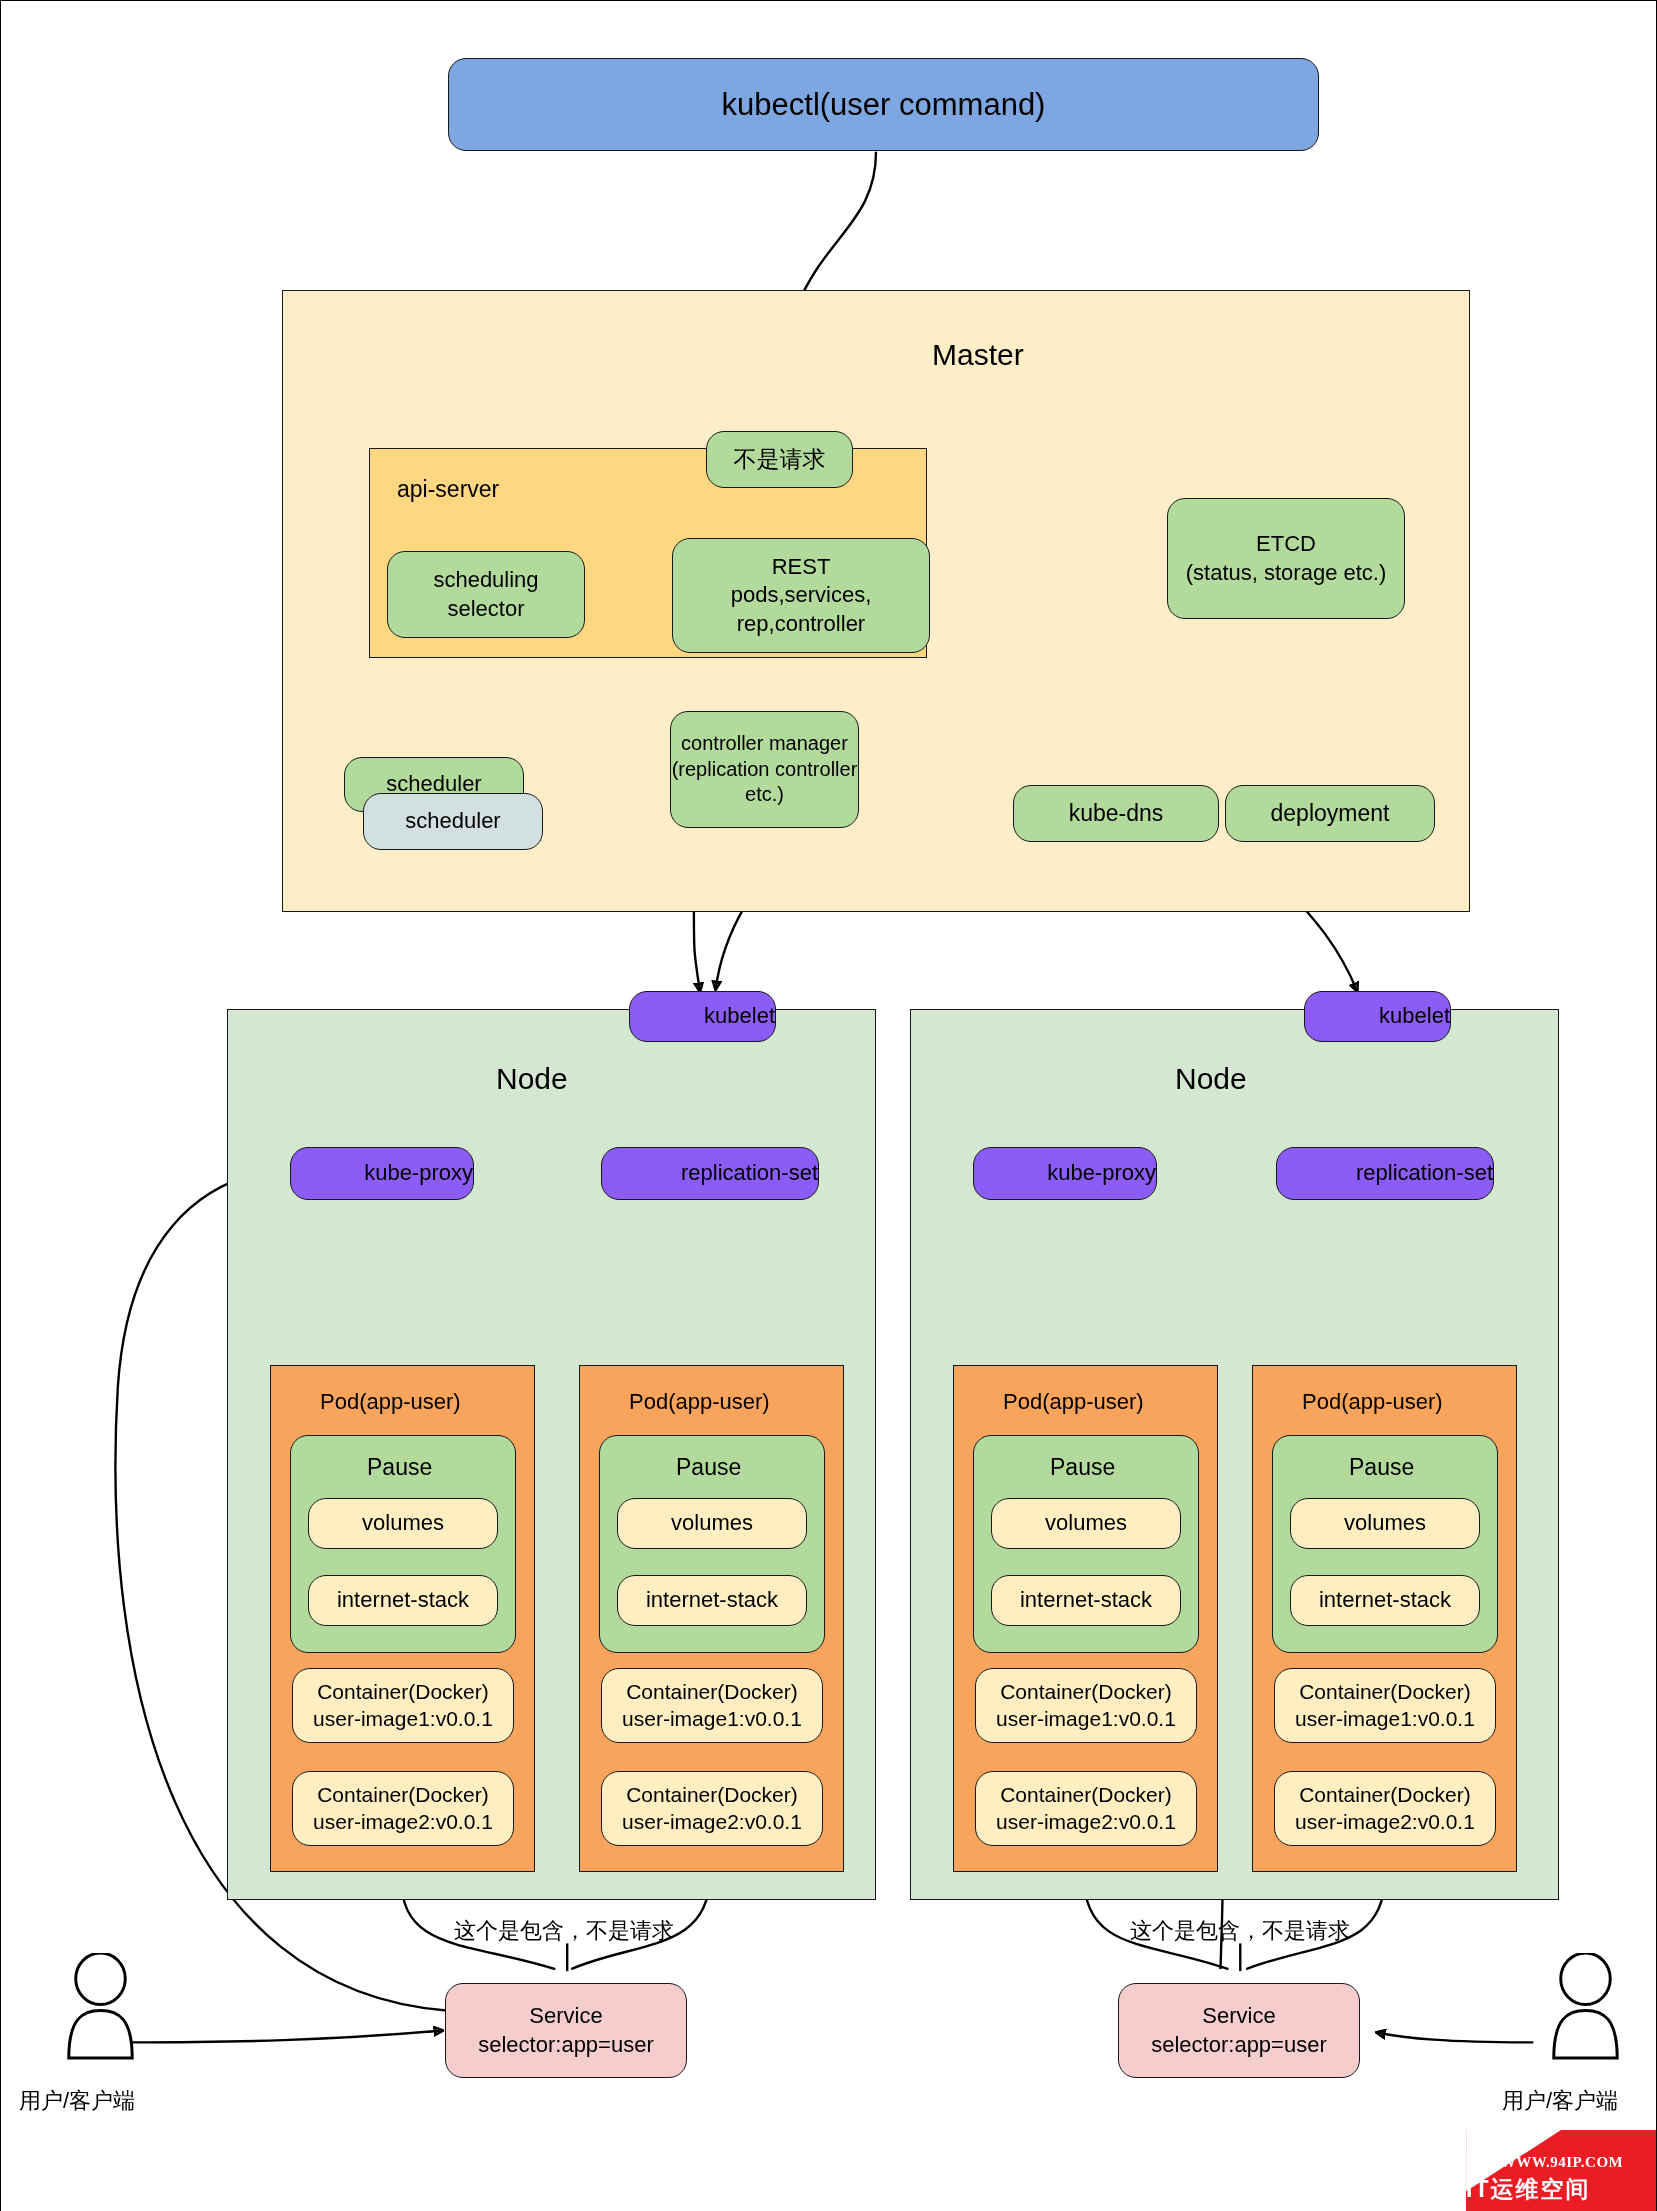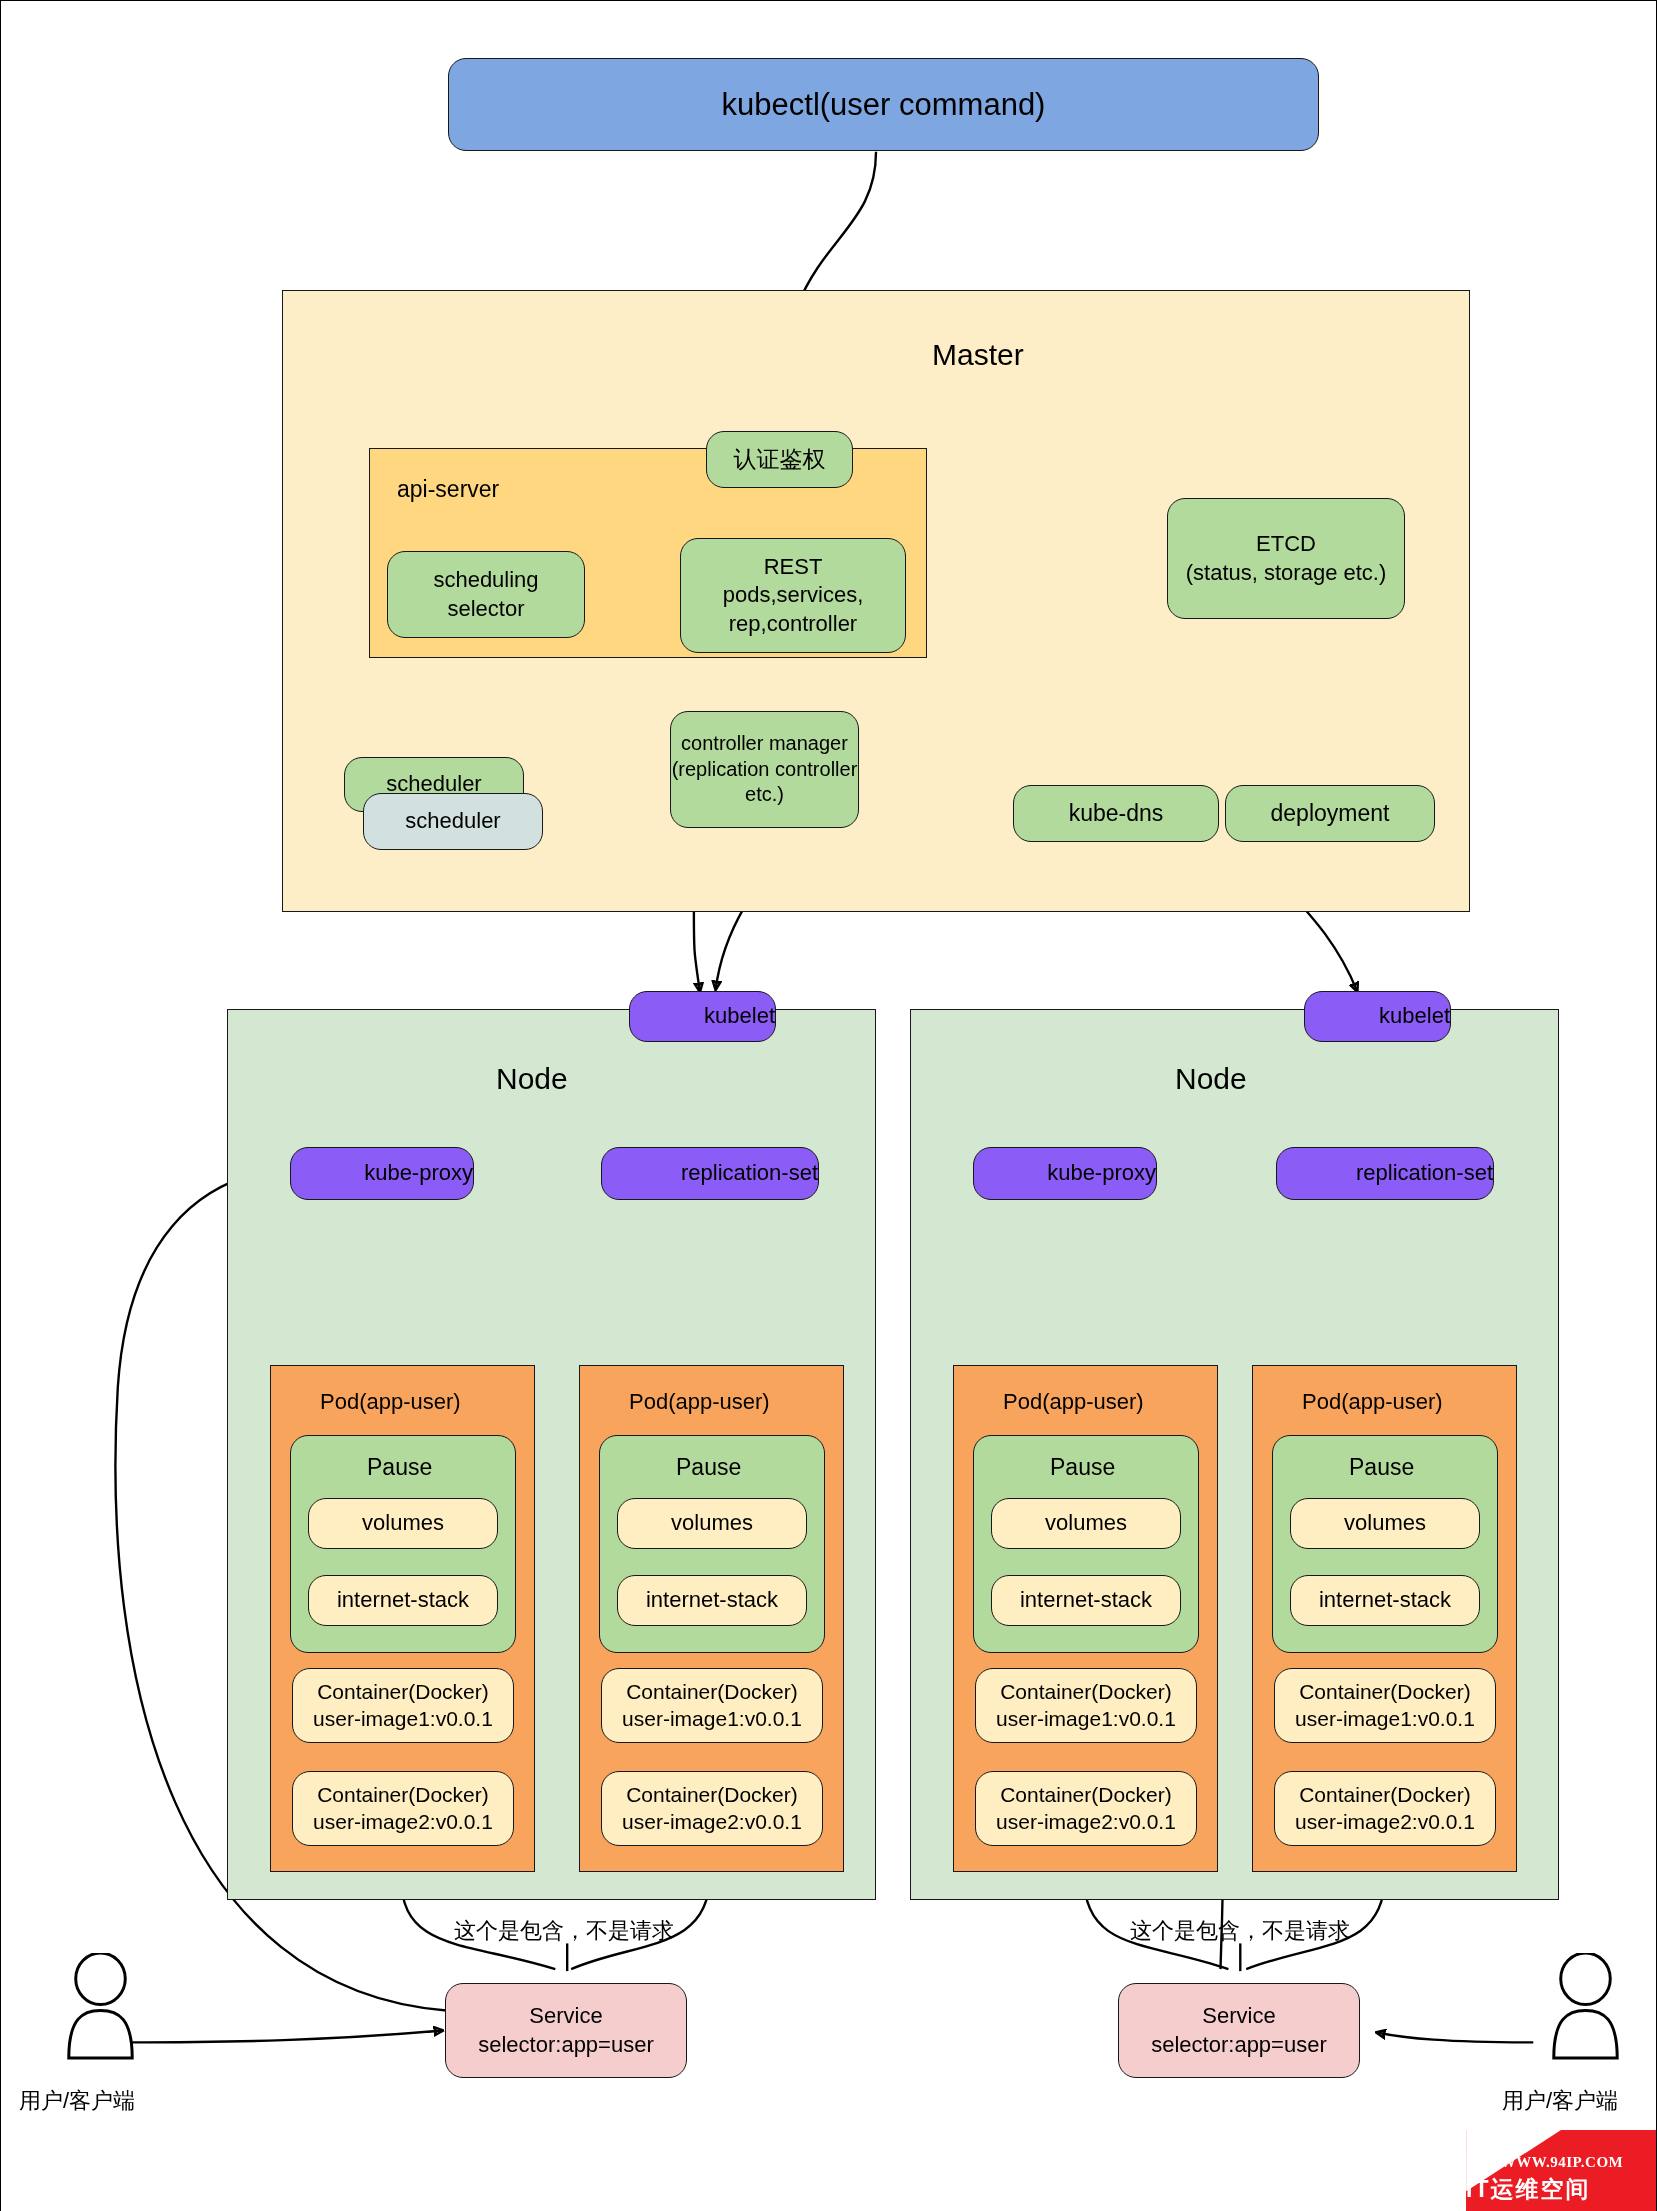--- a/index.html
+++ b/index.html
@@ -101,29 +101,29 @@
     <span>kubectl(user command)</span>
   </div>
 
   <div class="bx sq cream" style="left:281px;top:289px;width:1188px;height:622px;"></div>
   <div class="lbl" style="left:931px;top:337px;font-size:30px;">Master</div>
 
   <div class="bx sq gold" style="left:368px;top:447px;width:558px;height:210px;"></div>
   <div class="lbl" style="left:396px;top:475px;font-size:23px;">api-server</div>
 
   <div class="bx rnd green" style="left:705px;top:430px;width:147px;height:57px;font-size:23px;">
-    <span>认证鉴权</span>
+    <span>不是请求</span>
   </div>
 
   <div class="bx rnd green" style="left:386px;top:550px;width:198px;height:87px;font-size:22px;">
     <span>scheduling
 selector</span>
   </div>
 
-  <div class="bx rnd green" style="left:671px;top:537px;width:226px;height:115px;font-size:22px;margin-left:8px;">
+  <div class="bx rnd green" style="left:671px;top:537px;width:258px;height:115px;font-size:22px;">
     <span>REST
 pods,services,
 rep,controller</span>
   </div>
 
   <div class="bx rnd green" style="left:1166px;top:497px;width:238px;height:121px;font-size:22px;">
     <span>ETCD
 (status, storage etc.)</span>
   </div>
 

